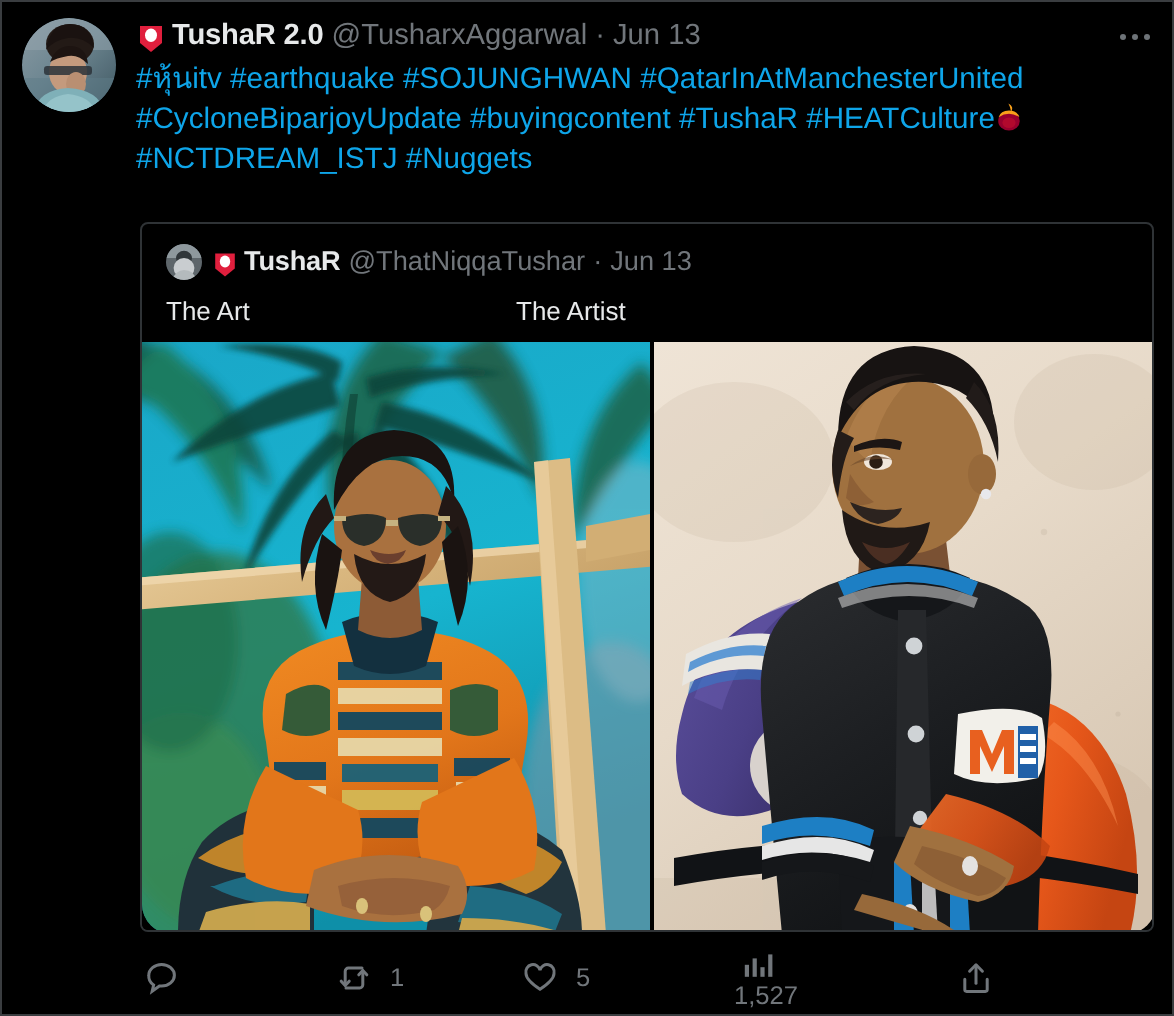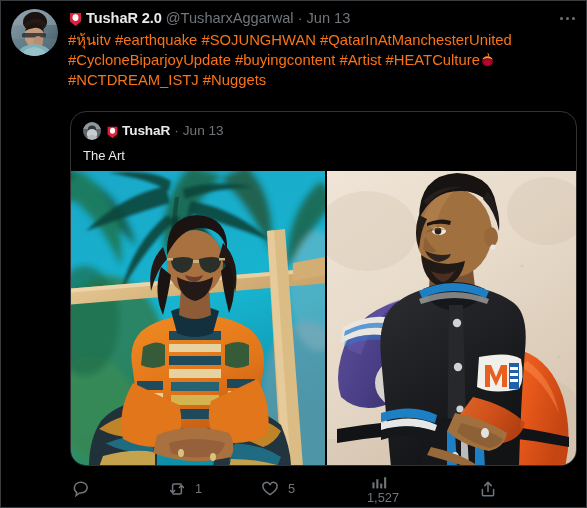--- a/index.html
+++ b/index.html
@@ -108,37 +108,37 @@
     background: #6e7378;
   }
 
   .tweet-text {
     margin-top: 2px;
     font-size: 14.8px;
     line-height: 20px;
     color: #e7e9ea;
     word-wrap: break-word;
   }
-  .hashtag { color: #f97316; }
+  .hashtag { color: #0ea5e9; }
   .heat-emoji {
     display: inline-block;
     width: 15px; height: 15px;
     vertical-align: -2px;
   }
 
   
   .quote-card {
     position: absolute;
     left: 69px;
     top: 110px;
     width: 507px;
     height: 355px;
     box-sizing: border-box;
     border: 1px solid #2f3336;
-    border-radius: 16px;
+    border-radius: 4px;
     background: #000000;
     overflow: hidden;
   }
   .quote-head {
     display: flex;
     align-items: center;
     padding: 8px 0 0 12px;
     font-size: 13.6px;
     line-height: 18px;
     white-space: nowrap;
@@ -286,21 +286,21 @@
           <span class="dots">
               <i></i>
               <i></i>
               <i></i>
             </span>
         </div>
       </div>
 
       <div class="tweet-text">
         <span class="hashtag">#หุ้นitv</span><span> </span><span class="hashtag">#earthquake</span><span> </span><span class="hashtag">#SOJUNGHWAN</span><span> </span><span class="hashtag">#QatarInAtManchesterUnited</span>
-        <span class="hashtag">#CycloneBiparjoyUpdate</span><span> </span><span class="hashtag">#buyingcontent</span><span> </span><span class="hashtag">#Artist</span><span> </span><span class="hashtag">#HEATCulture</span><span class="heat-emoji"><svg viewBox="0 0 15 15" xmlns="http://www.w3.org/2000/svg" aria-hidden="true">
+        <span class="hashtag">#CycloneBiparjoyUpdate</span><span> </span><span class="hashtag">#buyingcontent</span><span> </span><span class="hashtag">#TushaR</span><span> </span><span class="hashtag">#HEATCulture</span><span class="heat-emoji"><svg viewBox="0 0 15 15" xmlns="http://www.w3.org/2000/svg" aria-hidden="true">
               <ellipse cx="7.5" cy="9.5" rx="5.4" ry="4.8" fill="#98002e"></ellipse>
               <path d="M2.3 7.6 q5.2 -3.4 10.4 0 q-1 -3.2 -5.2 -3.3 q-4.2 .1 -5.2 3.3z" fill="#f9a01b"></path>
               <path d="M7.2 0.8 q3 1.6 1.4 4.2 q-.4 -2.4 -1.4 -4.2z" fill="#f9a01b"></path>
               <ellipse cx="7.5" cy="10.4" rx="3.3" ry="2.6" fill="#c8102e" opacity="0.55"></ellipse>
             </svg></span>
         <span class="hashtag">#NCTDREAM_ISTJ</span><span> </span><span class="hashtag">#Nuggets</span>
       </div>
 
     </div>
   </div>
@@ -324,26 +324,28 @@
           </g>
         </svg>
       </span>
       <span class="q-pin">
         <svg viewBox="0 0 13 13" xmlns="http://www.w3.org/2000/svg" aria-hidden="true">
           <path d="M1.6 0.8 h9.8 v7.5 l-4.9 4 l-4.9 -4z" fill="#e01f3d"></path>
           <ellipse cx="6.5" cy="4.8" rx="2.6" ry="3" fill="#ffffff"></ellipse>
         </svg>
       </span>
       <span class="q-name">TushaR</span>
+      <span class="q-handle">@ThatNiqqaTushar</span>
       <span class="q-dot">·</span>
       <span class="q-time">Jun 13</span>
     </div>
 
     <div class="quote-text">
       <span class="seg-a">The Art</span>
+      <span class="seg-b">The Artist</span>
     </div>
 
     <div class="media-row">
 
       <div class="media left">
         <svg viewBox="0 0 254 296" preserveAspectRatio="xMidYMid slice" xmlns="http://www.w3.org/2000/svg" aria-hidden="true">
           <defs>
             <linearGradient id="sky" x1="0" y1="0" x2="0.3" y2="1">
               <stop offset="0%" stop-color="#1aa7c8"></stop>
               <stop offset="55%" stop-color="#17b4cf"></stop>

